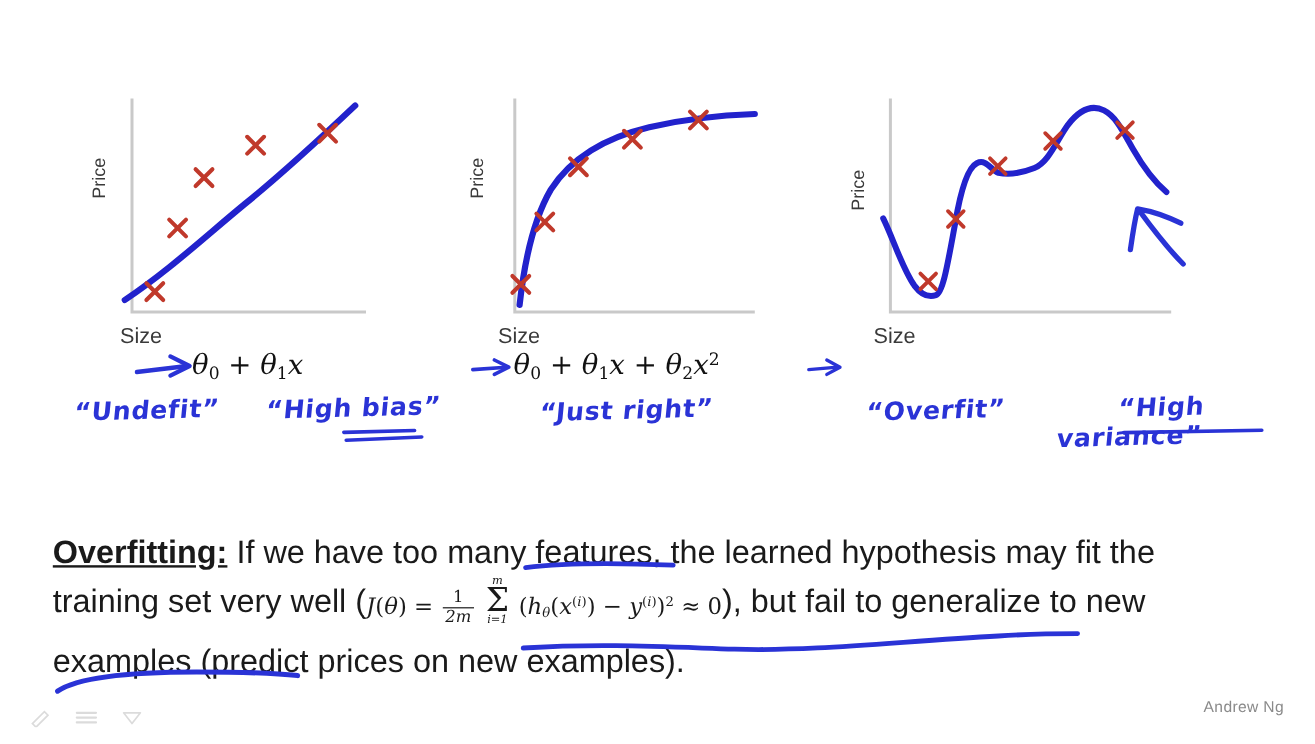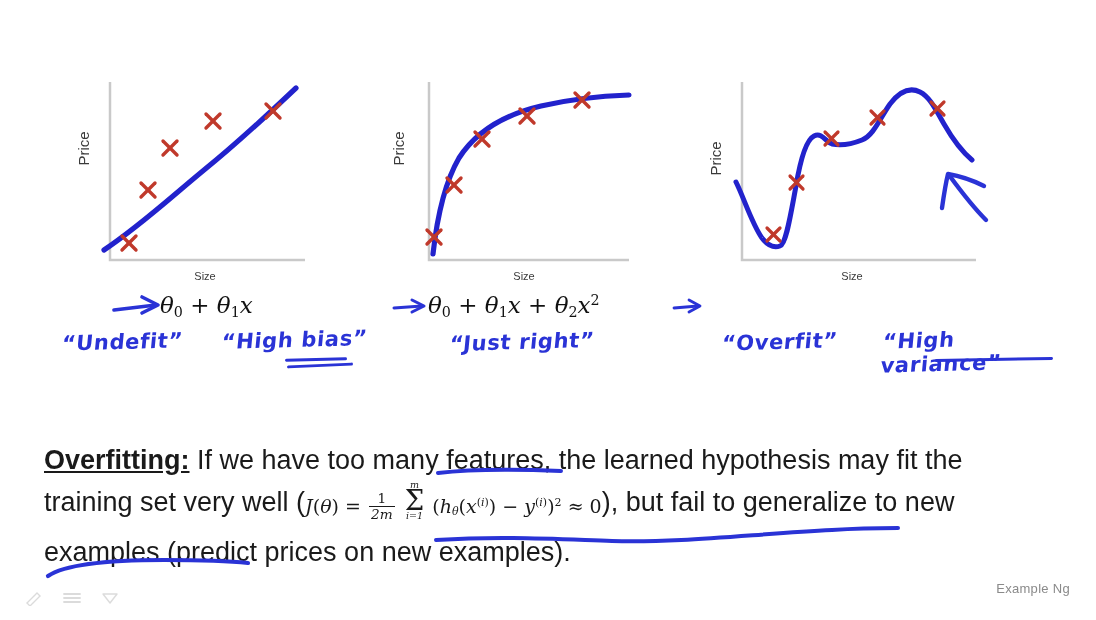--- a/index.html
+++ b/index.html
@@ -51,22 +51,21 @@
   .plot-1 { left: 100px;  width: 210px; }
   .plot-2 { left: 415px;  width: 218px; }
   .plot-3 { left: 728px;  width: 290px; }
 
   .plot-svg { display: block; }
 
   .axis-label-x {
     position: absolute;
     top: 192px;
     width: 100%;
-    text-align: center;
-    font-size: 11px;
+    font-size: 18px;
     color: #3a3a3a;
     font-weight: 400;
   }
   .axis-label-y {
     position: absolute;
     top: 62px;
     left: -34px;
     font-size: 15px;
     color: #3a3a3a;
     transform: rotate(-90deg);
@@ -75,20 +74,21 @@
   }
   .plot-3 .axis-label-y { left: -30px; top: 72px; }
 
   
   .eq-row {
     position: absolute;
     left: 0;
     top: 288px;
     width: 964px;
     height: 100px;
+    text-align: right;
   }
   .eq {
     position: absolute;
     font-family: "DejaVu Serif", serif;
     font-size: 23px;
     color: #111;
     white-space: nowrap;
   }
   .eq .v { font-style: italic; }
   .eq sub {
@@ -387,21 +387,21 @@
   </svg>
 
   <svg class="ink-underline" style="left:432px; top:524px;" width="470" height="20">
     <path d="M4,16 C70,12 120,15 180,17 C250,19 320,10 400,6 C430,4 452,4 466,4" stroke="#2a33d6" stroke-width="4" fill="none" stroke-linecap="round"></path>
   </svg>
 
   <svg class="ink-underline" style="left:44px; top:556px;" width="210" height="24">
     <path d="M4,20 C20,9 60,4 120,4 C160,4 186,5 204,7" stroke="#2a33d6" stroke-width="4.2" fill="none" stroke-linecap="round"></path>
   </svg>
 
-  <div class="footer-credit">Example Ng</div>
+  <div class="footer-credit">Andrew Ng</div>
 
   <div class="mini-toolbar">
     <svg class="mt-ico" viewBox="0 0 20 16">
       <path d="M3,13 L13,3 L16,6 L6,16 Z" fill="none" stroke="#8a8a8a" stroke-width="1.4"></path>
     </svg>
     <svg class="mt-ico" viewBox="0 0 20 16">
       <path d="M2,4 H18 M2,8 H18 M2,12 H18" stroke="#8a8a8a" stroke-width="1.8" stroke-linecap="round" fill="none"></path>
     </svg>
     <svg class="mt-ico" viewBox="0 0 20 16">
       <path d="M3,4 L17,4 L10,13 Z" fill="none" stroke="#8a8a8a" stroke-width="1.4" stroke-linejoin="round"></path>

